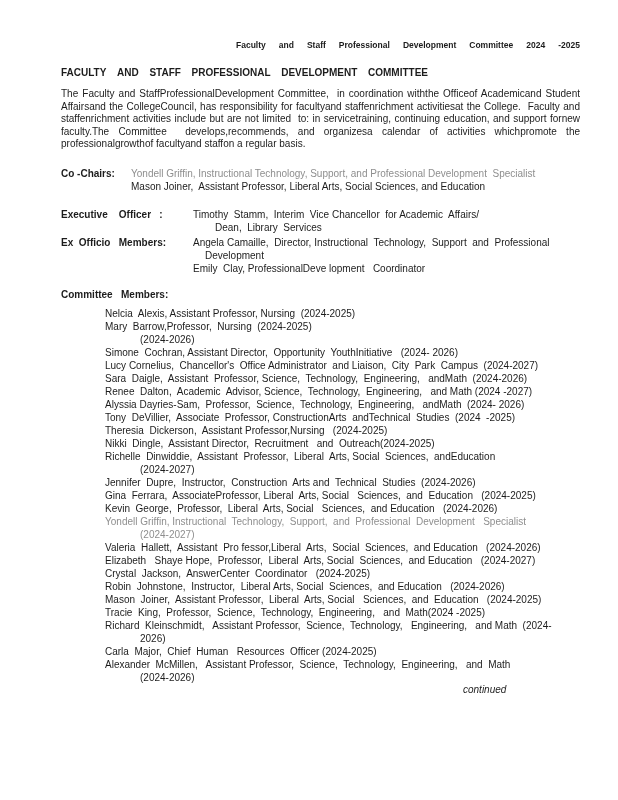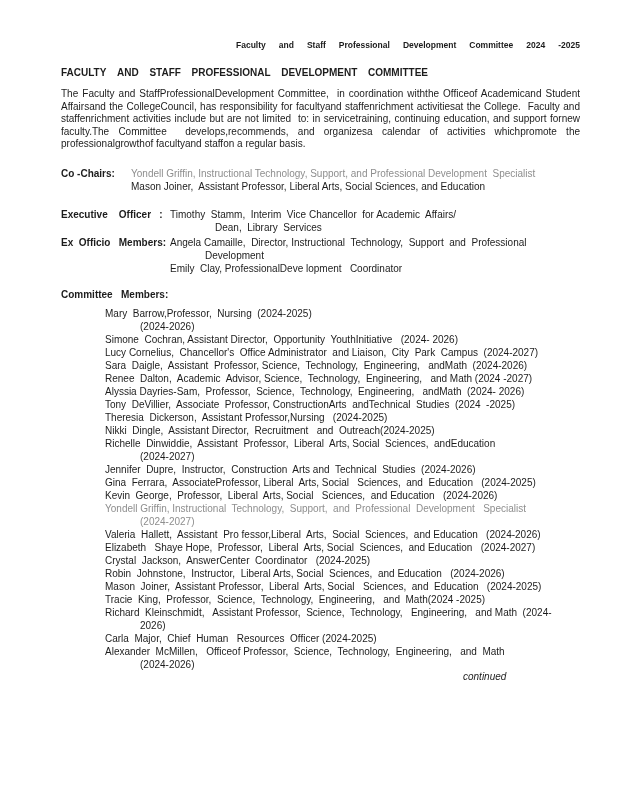--- a/index.html
+++ b/index.html
@@ -37,21 +37,21 @@
   .rr-1{margin-top:15px;}
   .rr-2{margin-top:2px;}
   .rr-3{margin-top:13px;}
   .roster-label{
     width:70px;flex:0 0 70px;
     font-weight:bold;line-height:13px;white-space:pre;
   }
   .roster-values{flex:1;}
   .rv-line{line-height:13px;white-space:pre;}
   .ind-0{padding-left:0;}
-  .ind-1{padding-left:39px;}
+  .ind-1{padding-left:62px;}
   .ind-2{padding-left:74px;}
   .ind-3{padding-left:84px;}
   .members{margin:6px 0 0 44px;}
   .member-line{line-height:13px;white-space:pre;}
   .member-line.wrap{padding-left:35px;}
   .continued{
     font-style:italic;
     margin-left:402px;
     line-height:12px;
   }
@@ -85,20 +85,21 @@
           <div class="rv-line ind-2">Development</div>
           <div class="rv-line ind-1">Emily  Clay, ProfessionalDeve lopment   Coordinator</div>
         </div>
       </div>
       <div class="roster-row rr-3">
         <div class="roster-label">Committee   Members:</div>
         <div class="roster-values"></div>
       </div>
     </div>
   <div class="members" id="membersList">
+      <div class="member-line">Nelcia  Alexis, Assistant Professor, Nursing  (2024-2025)</div>
       <div class="member-line">Mary  Barrow,Professor,  Nursing  (2024-2025)</div>
       <div class="member-line wrap">(2024-2026)</div>
       <div class="member-line">Simone  Cochran, Assistant Director,  Opportunity  YouthInitiative   (2024- 2026)</div>
       <div class="member-line">Lucy Cornelius,  Chancellor's  Office Administrator  and Liaison,  City  Park  Campus  (2024-2027)</div>
       <div class="member-line">Sara  Daigle,  Assistant  Professor, Science,  Technology,  Engineering,   andMath  (2024-2026)</div>
       <div class="member-line">Renee  Dalton,  Academic  Advisor, Science,  Technology,  Engineering,   and Math (2024 -2027)</div>
       <div class="member-line">Alyssia Dayries-Sam,  Professor,  Science,  Technology,  Engineering,   andMath  (2024- 2026)</div>
       <div class="member-line">Tony  DeVillier,  Associate  Professor, ConstructionArts  andTechnical  Studies  (2024  -2025)</div>
       <div class="member-line">Theresia  Dickerson,  Assistant Professor,Nursing   (2024-2025)</div>
       <div class="member-line">Nikki  Dingle,  Assistant Director,  Recruitment   and  Outreach(2024-2025)</div>
@@ -111,17 +112,17 @@
       <div class="member-line wrap" style="color: rgb(142, 142, 142);">(2024-2027)</div>
       <div class="member-line">Valeria  Hallett,  Assistant  Pro fessor,Liberal  Arts,  Social  Sciences,  and Education   (2024-2026)</div>
       <div class="member-line">Elizabeth   Shaye Hope,  Professor,  Liberal  Arts, Social  Sciences,  and Education   (2024-2027)</div>
       <div class="member-line">Crystal  Jackson,  AnswerCenter  Coordinator   (2024-2025)</div>
       <div class="member-line">Robin  Johnstone,  Instructor,  Liberal Arts, Social  Sciences,  and Education   (2024-2026)</div>
       <div class="member-line">Mason  Joiner,  Assistant Professor,  Liberal  Arts, Social   Sciences,  and  Education   (2024-2025)</div>
       <div class="member-line">Tracie  King,  Professor,  Science,  Technology,  Engineering,   and  Math(2024 -2025)</div>
       <div class="member-line">Richard  Kleinschmidt,   Assistant Professor,  Science,  Technology,   Engineering,   and Math  (2024-</div>
       <div class="member-line wrap">2026)</div>
       <div class="member-line">Carla  Major,  Chief  Human   Resources  Officer (2024-2025)</div>
-      <div class="member-line">Alexander  McMillen,   Officeof Professor,  Science,  Technology,  Engineering,   and  Math</div>
+      <div class="member-line">Alexander  McMillen,   Assistant Professor,  Science,  Technology,  Engineering,   and  Math</div>
       <div class="member-line wrap">(2024-2026)</div>
     </div>
   <div class="continued">continued</div>
 </div>
 
 </body></html>

